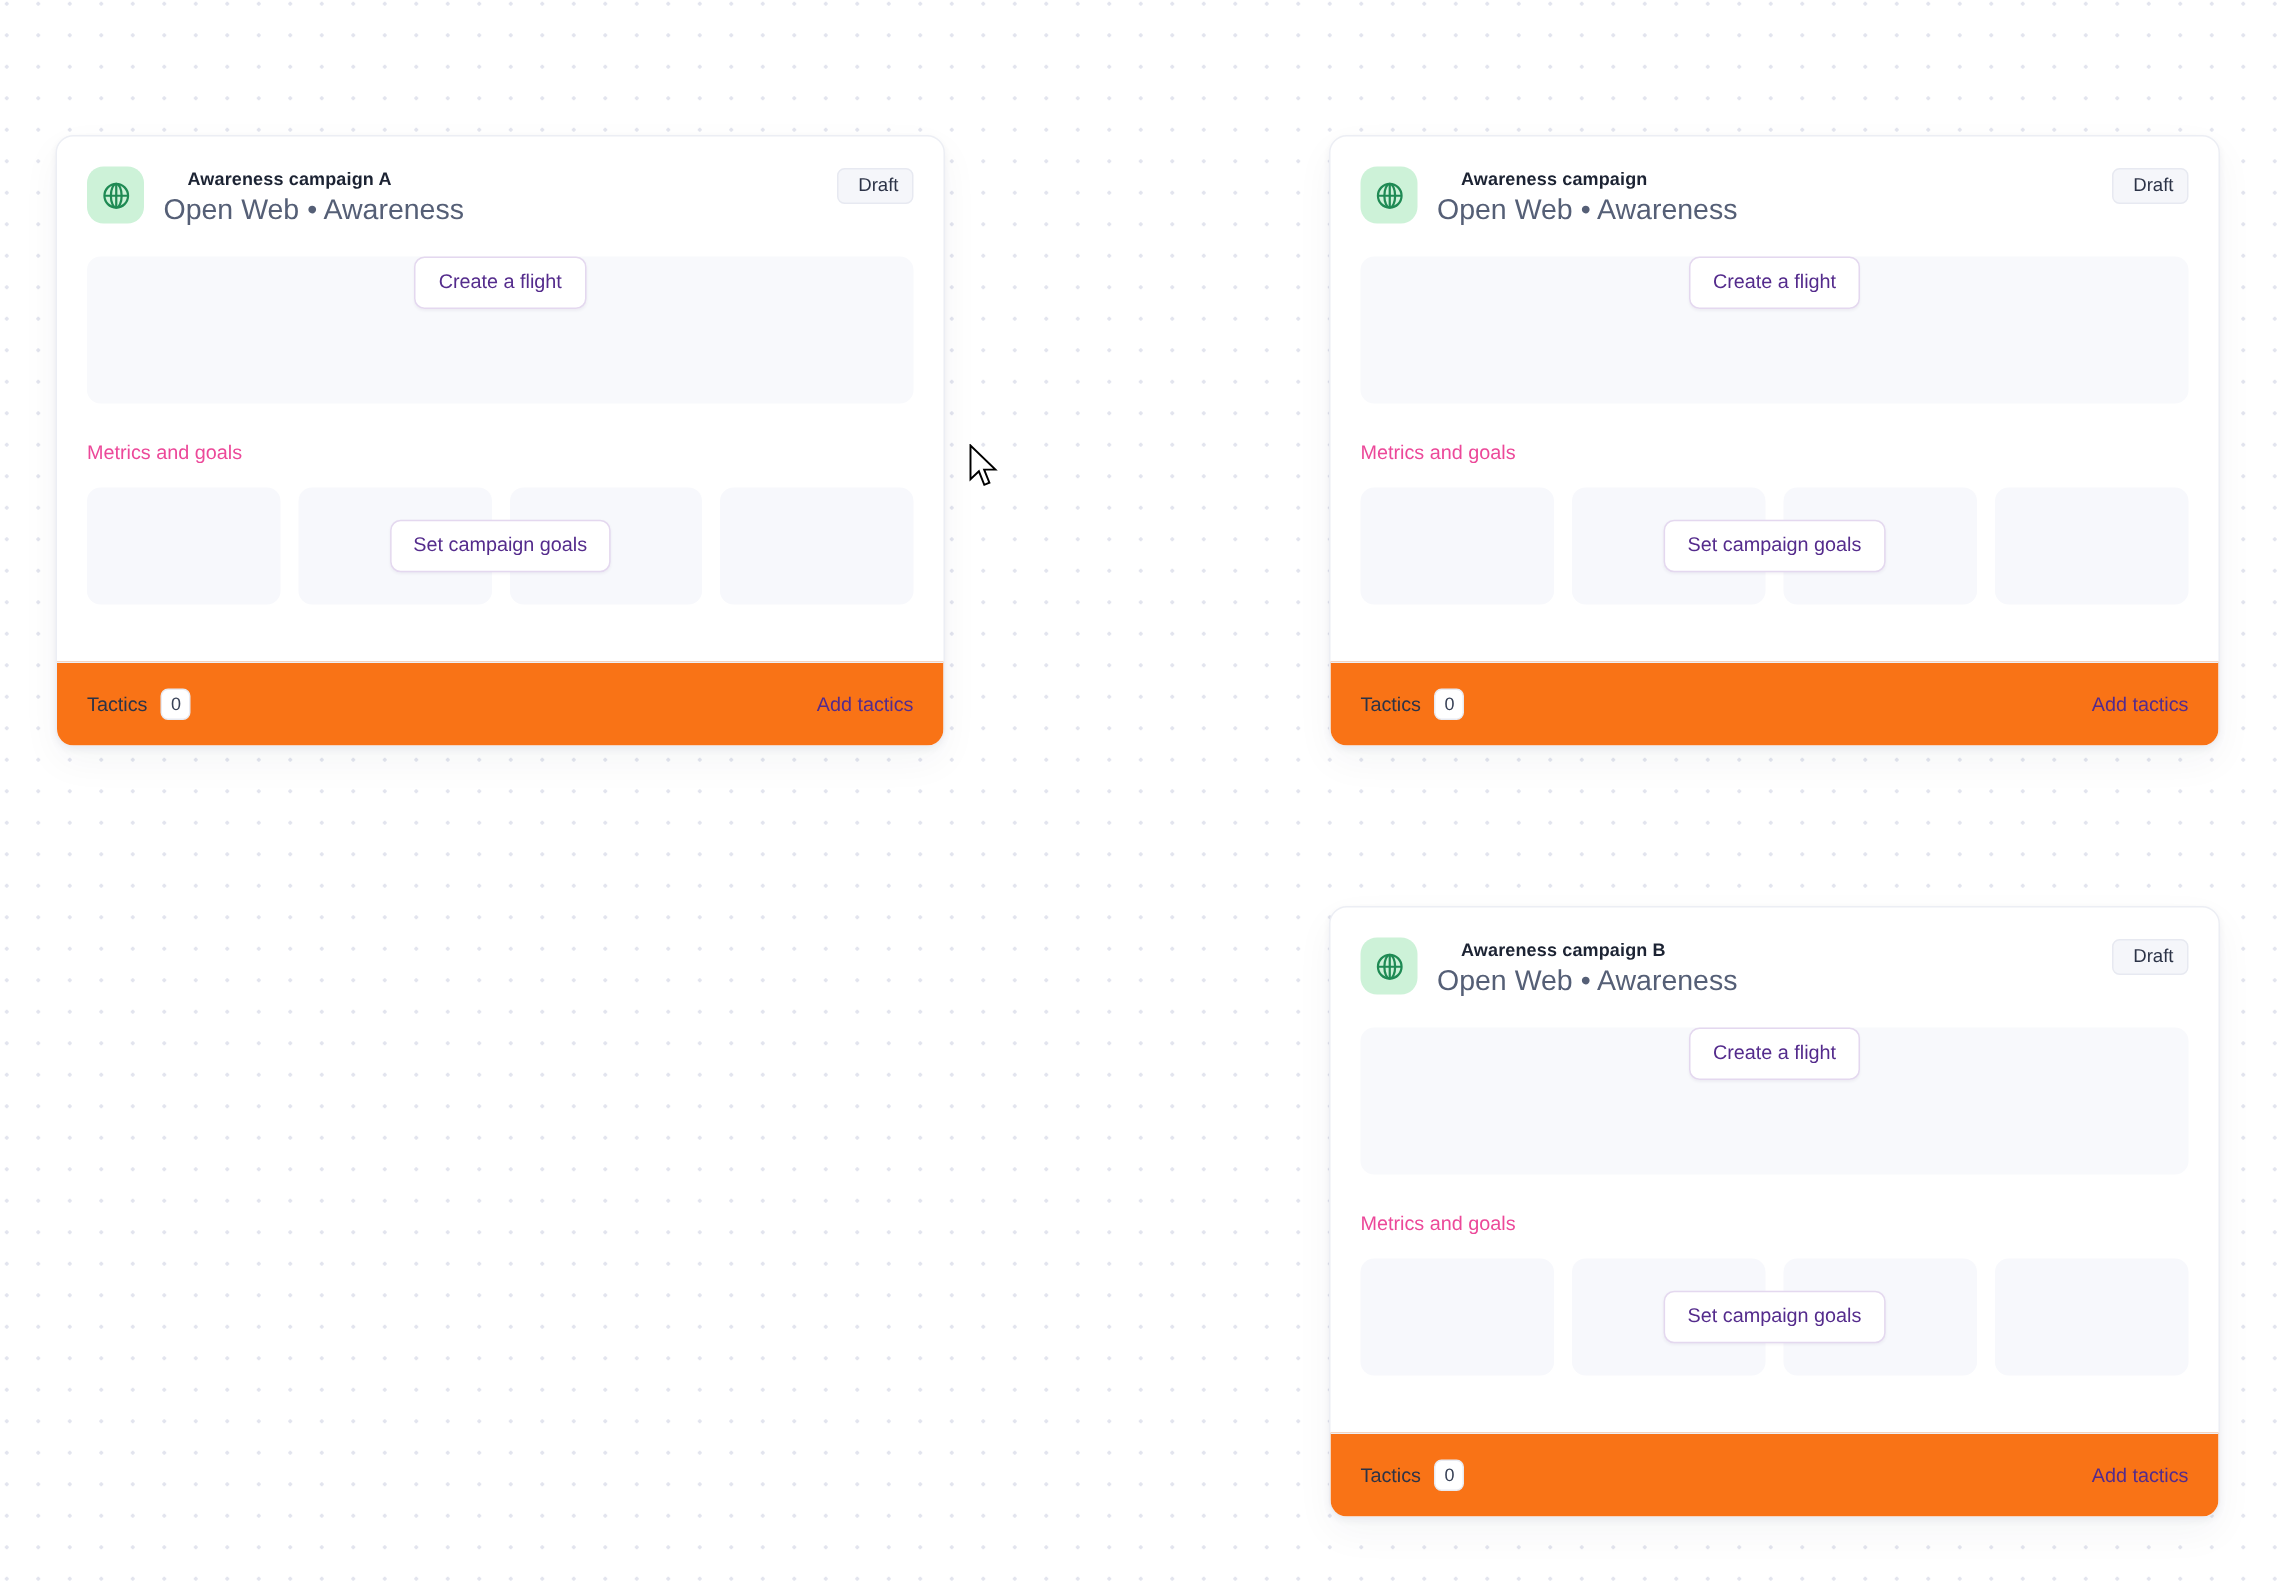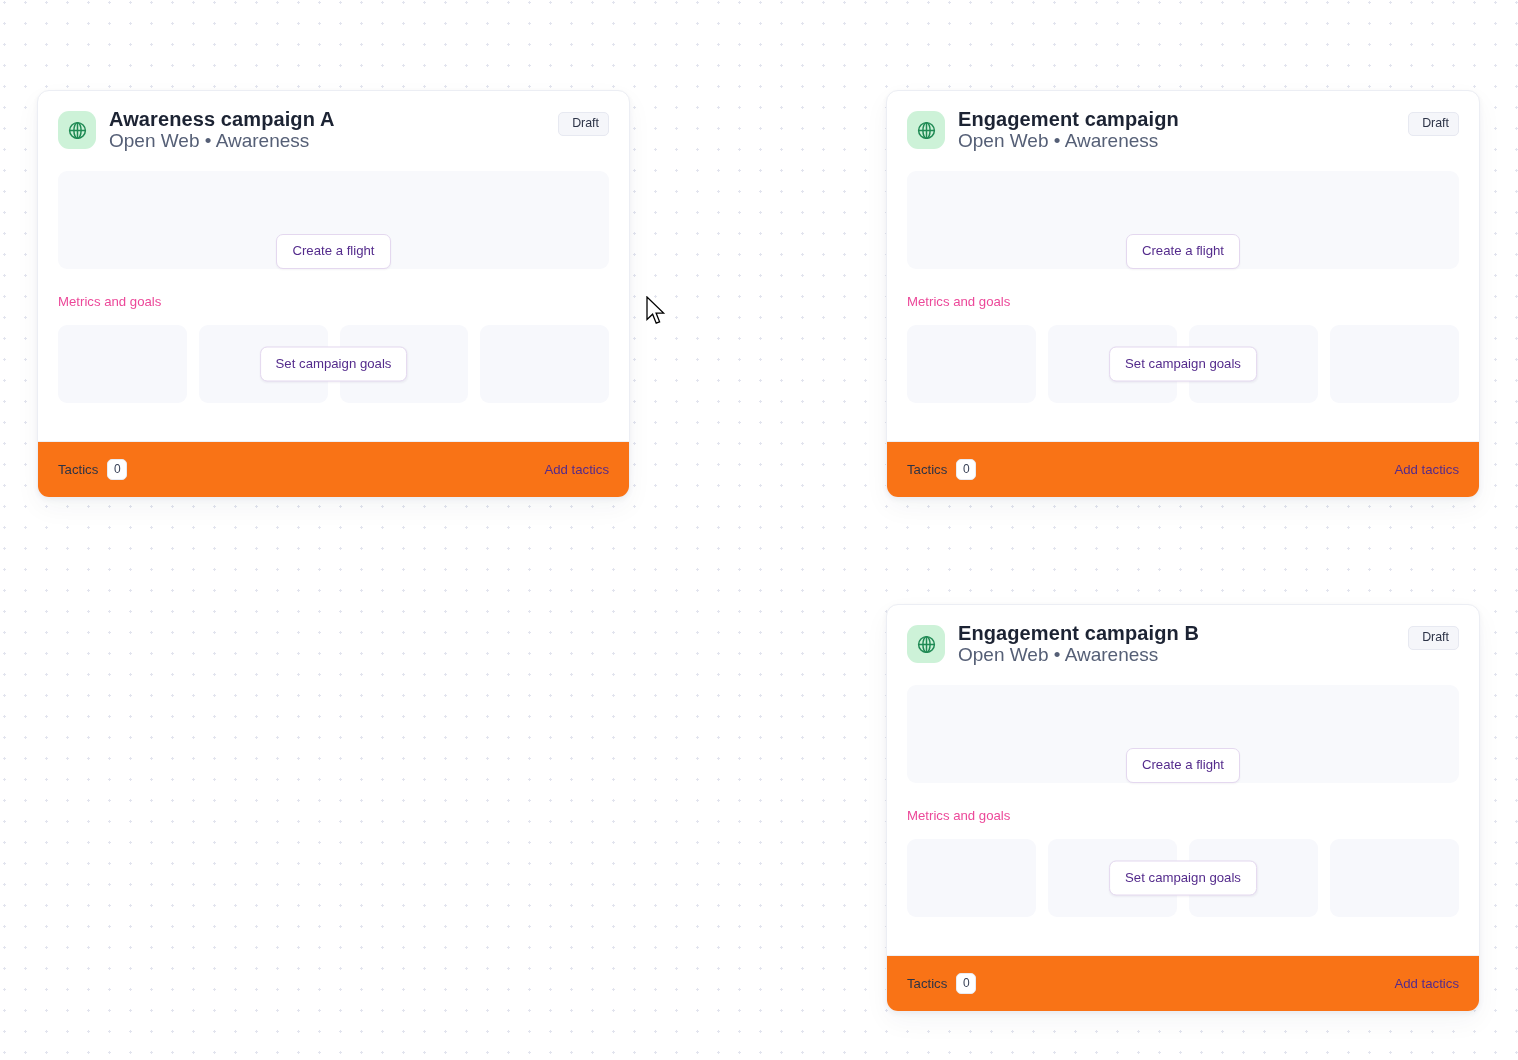--- a/index.html
+++ b/index.html
@@ -67,25 +67,26 @@
     margin-top: 2px;
   }
   .channel-icon svg { display: block; }
   .header-text {
     display: flex;
     flex-direction: column;
     gap: 3px;
     padding-top: 1px;
   }
   .campaign-title {
-    font-size: 20px;
+    font-size: 12px;
     font-weight: bold;
     color: #1c2333;
     line-height: 19px;
     letter-spacing: 0.1px;
+    margin-left: 16px;
   }
   .campaign-subtitle {
     font-size: 19px;
     color: #555f76;
     line-height: 17px;
   }
   .status-badge {
     position: absolute;
     right: 0;
     top: 3px;
@@ -98,21 +99,21 @@
     line-height: 15px;
   }
 
   
   .flight-area {
     margin-top: 22px;
     height: 98px;
     background: #f8f9fc;
     border-radius: 9px;
     display: flex;
-    align-items: flex-end;
+    align-items: flex-start;
     justify-content: center;
   }
 
   
   .ghost-btn {
     font-family: "Liberation Sans", sans-serif;
     font-size: 13.2px;
     color: #542b8c;
     background: #ffffff;
     border: 1px solid #e4d8ef;
@@ -261,21 +262,21 @@
       <div class="card-header">
         <span class="channel-icon">
           <svg width="21" height="21" viewBox="0 0 24 24" fill="none" stroke="#1f8a54" stroke-width="1.7">
             <circle cx="12" cy="12" r="9"></circle>
             <line x1="3" y1="12" x2="21" y2="12"></line>
             <ellipse cx="12" cy="12" rx="4.1" ry="9"></ellipse>
             <line x1="12" y1="3" x2="12" y2="21"></line>
           </svg>
         </span>
         <span class="header-text">
-          <span class="campaign-title">Engagement campaign</span>
+          <span class="campaign-title">Awareness campaign</span>
           <span class="campaign-subtitle">Open Web • Awareness</span>
         </span>
         <span class="status-badge">Draft</span>
       </div>
 
       <div class="flight-area">
         <button class="ghost-btn">Create a flight</button>
       </div>
 
       <div class="metrics-label">Metrics and goals</div>
@@ -307,21 +308,21 @@
       <div class="card-header">
         <span class="channel-icon">
           <svg width="21" height="21" viewBox="0 0 24 24" fill="none" stroke="#1f8a54" stroke-width="1.7">
             <circle cx="12" cy="12" r="9"></circle>
             <line x1="3" y1="12" x2="21" y2="12"></line>
             <ellipse cx="12" cy="12" rx="4.1" ry="9"></ellipse>
             <line x1="12" y1="3" x2="12" y2="21"></line>
           </svg>
         </span>
         <span class="header-text">
-          <span class="campaign-title">Engagement campaign B</span>
+          <span class="campaign-title">Awareness campaign B</span>
           <span class="campaign-subtitle">Open Web • Awareness</span>
         </span>
         <span class="status-badge">Draft</span>
       </div>
 
       <div class="flight-area">
         <button class="ghost-btn">Create a flight</button>
       </div>
 
       <div class="metrics-label">Metrics and goals</div>

